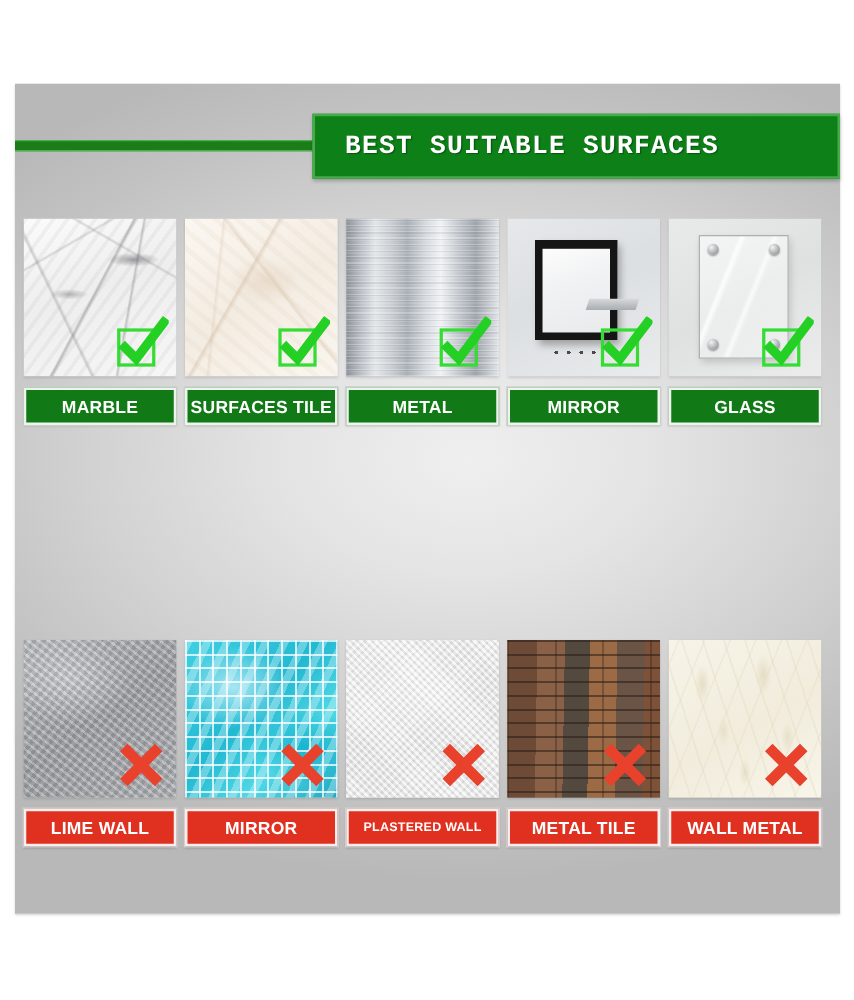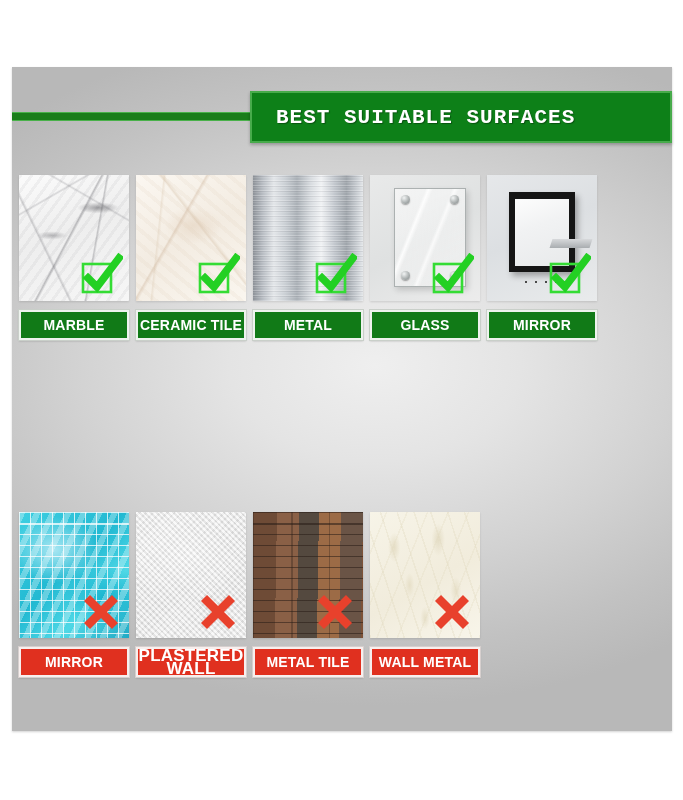--- a/index.html
+++ b/index.html
@@ -99,21 +99,21 @@
     position: absolute;
     left: 7px;
     width: 646px;
     display: flex;
     gap: 7px;
   }
   .tile-strip.row-suitable   { top: 108px; }
   .tile-strip.row-unsuitable { top: 445px; }
 
   .tile-cell {
-    width: 110px;
+    width: 122px;
     display: flex;
     flex-direction: column;
   }
 
   .swatch {
     position: relative;
     height: 126px;
     overflow: hidden;
     box-shadow: 0 1px 2px rgba(0,0,0,0.12);
   }
@@ -289,21 +289,21 @@
   .label.green {
     background: #117a17;
     border: 2px solid #eef3ee;
     outline: 1px solid #c9cfc9;
   }
   .label.red {
     background: #e0301f;
     border: 2px solid #f7efee;
     outline: 1px solid #d6cfce;
   }
-  .label.two-line { font-size: 17px; }
+  .label.two-line { font-size: 10px; }
 </style>
 </head>
 <body>
 
 <div id="panel">
 
   <div class="banner-row green">
     <div class="rule green"></div>
     <div class="banner-box green">
       <span class="banner-title">BEST SUITABLE SURFACES</span>
@@ -326,74 +326,84 @@
 
     <div class="tile-cell">
       <div class="swatch tex-ceramic">
         <div class="mark">
           <svg viewBox="0 0 44 44">
             <rect x="4" y="11" width="28" height="28" fill="none" stroke="#34dc34" stroke-width="2.6"></rect>
             <path d="M9 25 L18 34 L40 5" fill="none" stroke="#23d023" stroke-width="7.5" stroke-linecap="square" stroke-linejoin="miter"></path>
           </svg>
         </div>
       </div>
-      <div class="label green">CERAMIC TILE</div>
+      <div class="label green">SURFACES TILE</div>
     </div>
 
     <div class="tile-cell">
       <div class="swatch tex-metal">
         <div class="mark">
           <svg viewBox="0 0 44 44">
             <rect x="4" y="11" width="28" height="28" fill="none" stroke="#34dc34" stroke-width="2.6"></rect>
             <path d="M9 25 L18 34 L40 5" fill="none" stroke="#23d023" stroke-width="7.5" stroke-linecap="square" stroke-linejoin="miter"></path>
           </svg>
         </div>
       </div>
       <div class="label green">METAL</div>
+    </div>
+
+    <div class="tile-cell">
+      <div class="swatch tex-mirror">
+        <div class="mirror-obj">
+          <div class="mirror-shelf"></div>
+        </div>
+        <div class="mirror-switch"></div>
+        <div class="mark">
+          <svg viewBox="0 0 44 44">
+            <rect x="4" y="11" width="28" height="28" fill="none" stroke="#34dc34" stroke-width="2.6"></rect>
+            <path d="M9 25 L18 34 L40 5" fill="none" stroke="#23d023" stroke-width="7.5" stroke-linecap="square" stroke-linejoin="miter"></path>
+          </svg>
+        </div>
+      </div>
+      <div class="label green">MIRROR</div>
     </div>
 
     <div class="tile-cell">
       <div class="swatch tex-glass">
         <div class="glass-obj">
           <div class="glass-screw tl"></div>
           <div class="glass-screw tr"></div>
           <div class="glass-screw bl"></div>
           <div class="glass-screw br"></div>
         </div>
         <div class="mark">
           <svg viewBox="0 0 44 44">
             <rect x="4" y="11" width="28" height="28" fill="none" stroke="#34dc34" stroke-width="2.6"></rect>
             <path d="M9 25 L18 34 L40 5" fill="none" stroke="#23d023" stroke-width="7.5" stroke-linecap="square" stroke-linejoin="miter"></path>
           </svg>
         </div>
       </div>
       <div class="label green">GLASS</div>
     </div>
 
-    <div class="tile-cell">
-      <div class="swatch tex-mirror">
-        <div class="mirror-obj">
-          <div class="mirror-shelf"></div>
-        </div>
-        <div class="mirror-switch"></div>
-        <div class="mark">
-          <svg viewBox="0 0 44 44">
-            <rect x="4" y="11" width="28" height="28" fill="none" stroke="#34dc34" stroke-width="2.6"></rect>
-            <path d="M9 25 L18 34 L40 5" fill="none" stroke="#23d023" stroke-width="7.5" stroke-linecap="square" stroke-linejoin="miter"></path>
-          </svg>
-        </div>
-      </div>
-      <div class="label green">MIRROR</div>
-    </div>
-
   </div>
 
 
   <div class="tile-strip row-unsuitable">
 
+    <div class="tile-cell">
+      <div class="swatch tex-lime">
+        <div class="mark">
+          <svg viewBox="0 0 44 44">
+            <path d="M8 8 L36 36 M36 8 L8 36" stroke="#e8412c" stroke-width="8.5" stroke-linecap="butt" fill="none"></path>
+          </svg>
+        </div>
+      </div>
+      <div class="label red">LIME WALL</div>
+    </div>
 
     <div class="tile-cell">
       <div class="swatch tex-mosaic">
         <div class="mark">
           <svg viewBox="0 0 44 44">
             <path d="M8 8 L36 36 M36 8 L8 36" stroke="#e8412c" stroke-width="8.5" stroke-linecap="butt" fill="none"></path>
           </svg>
         </div>
       </div>
       <div class="label red">MIRROR</div>

